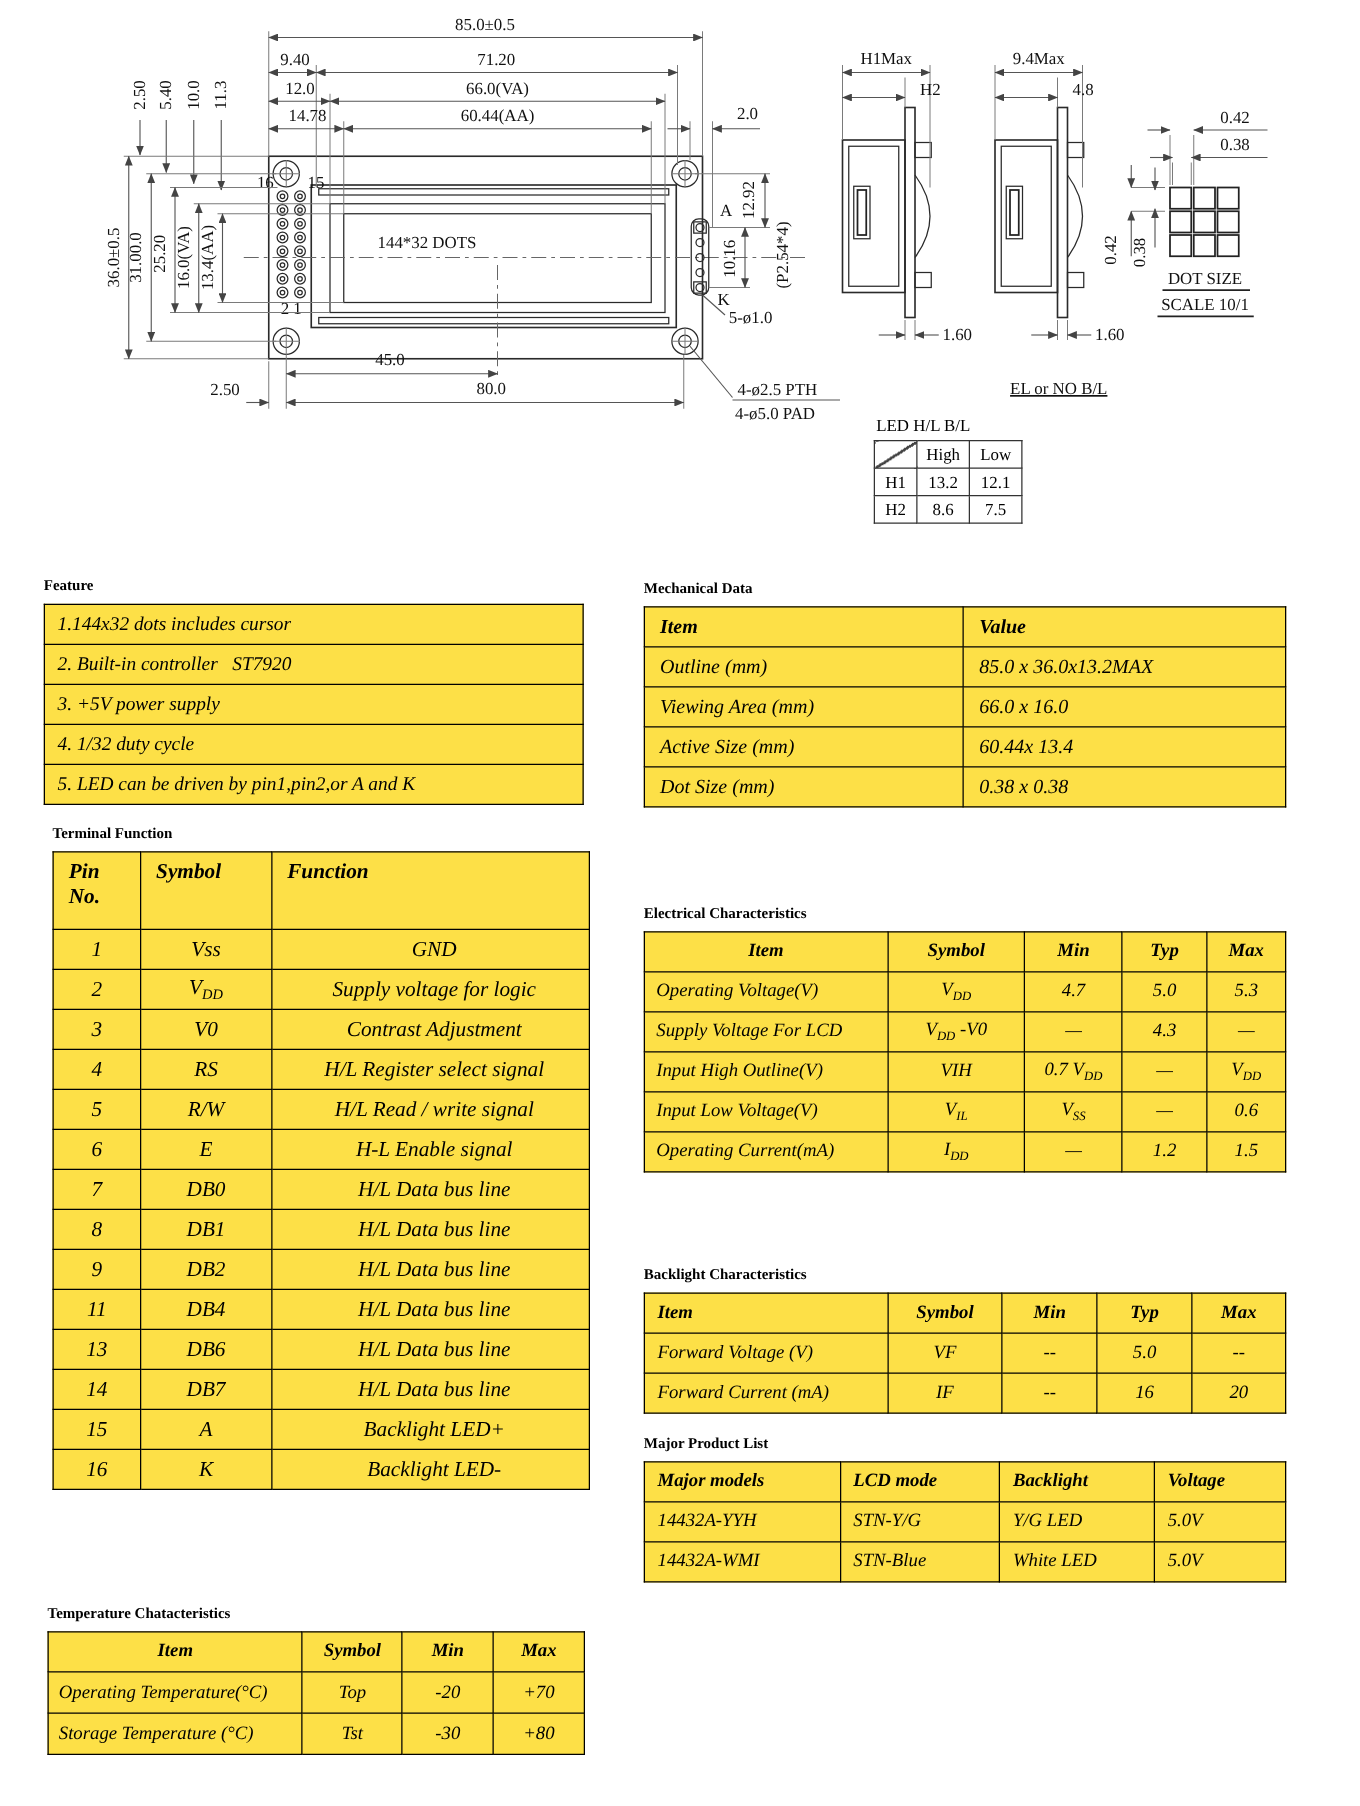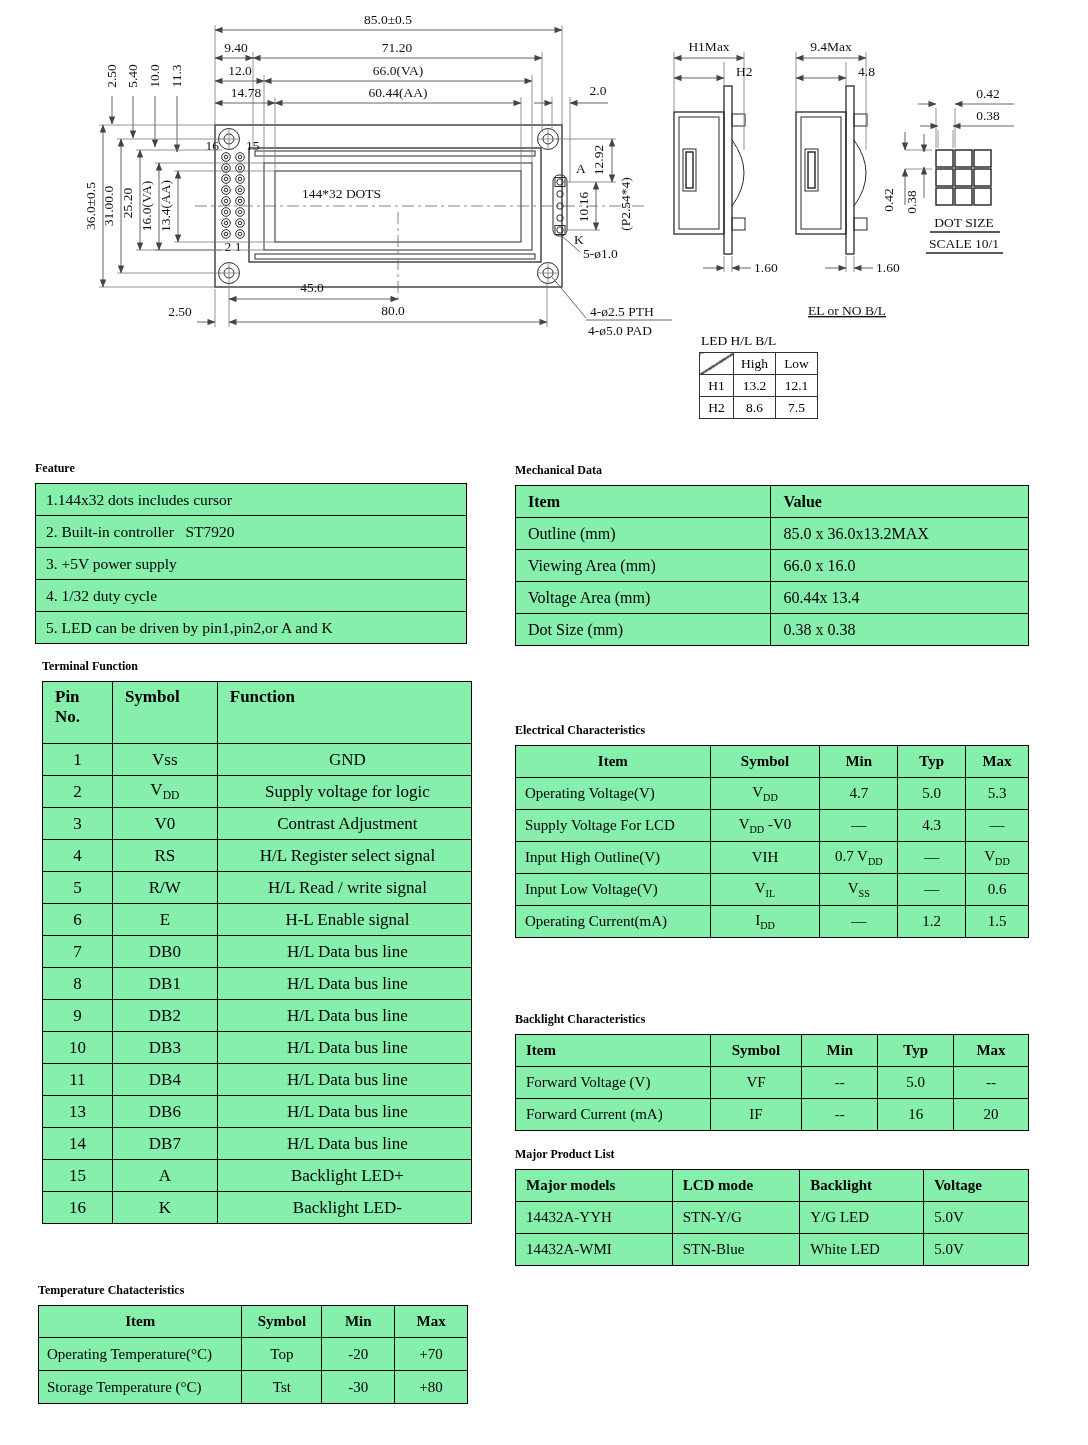--- a/index.html
+++ b/index.html
@@ -21,21 +21,21 @@
   .led-tbl { position:absolute; left:699px; top:333px; font-size:13.5px; }
   .led-tbl .ttl { margin:0 0 3px 2px; }
   .led-tbl table { border-collapse:collapse; }
   .led-tbl th, .led-tbl td { border:1px solid #333; text-align:center; height:22px; padding:0 4px; font-weight:normal; }
   .led-tbl .diag { width:34px;
     background:linear-gradient(to bottom right, transparent 47%, #444 47%, #444 53%, transparent 53%); }
   .led-tbl .ch { width:42px; }
   
   .sec { position:absolute; }
   .sec h2 { font-size:12px; font-weight:bold; margin:0 0 7px 0; }
-  .sec table { border-collapse:collapse; background:#86efac; }
+  .sec table { border-collapse:collapse; background:#fde047;font-style:italic; }
   .sec th, .sec td { border:1px solid #000; }
   .sec th { font-weight:bold; }
 
   #sec-feature    { left:35px;  top:461px; }
   .tbl-feature    { width:432px; font-size:15.5px; }
   .tbl-feature td { height:32px; padding:2px 10px; text-align:left; }
 
   #sec-terminal   { left:42px;  top:659px; }
   .tbl-terminal   { width:430px; font-size:17px; }
   .tbl-terminal th { height:62px; vertical-align:top; text-align:left; padding:5px 12px; white-space:pre-line; }
@@ -461,25 +461,20 @@
           <td>8</td>
           <td>DB1</td>
           <td>H/L Data bus line</td>
         </tr>
           <tr>
           <td>9</td>
           <td>DB2</td>
           <td>H/L Data bus line</td>
         </tr>
           <tr>
-          <td>10</td>
-          <td>DB3</td>
-          <td>H/L Data bus line</td>
-        </tr>
-          <tr>
           <td>11</td>
           <td>DB4</td>
           <td>H/L Data bus line</td>
         </tr>
           <tr>
           <td>13</td>
           <td>DB6</td>
           <td>H/L Data bus line</td>
         </tr>
           <tr>
@@ -553,21 +548,21 @@
 
       <tr>
           <td>Outline (mm)</td>
           <td>85.0 x 36.0x13.2MAX</td>
         </tr>
           <tr>
           <td>Viewing Area (mm)</td>
           <td>66.0 x 16.0</td>
         </tr>
           <tr>
-          <td>Voltage Area (mm)</td>
+          <td>Active Size (mm)</td>
           <td>60.44x 13.4</td>
         </tr>
           <tr>
           <td>Dot Size (mm)</td>
           <td>0.38 x 0.38</td>
         </tr>
         </tbody>
     </table>
   </section>
 

